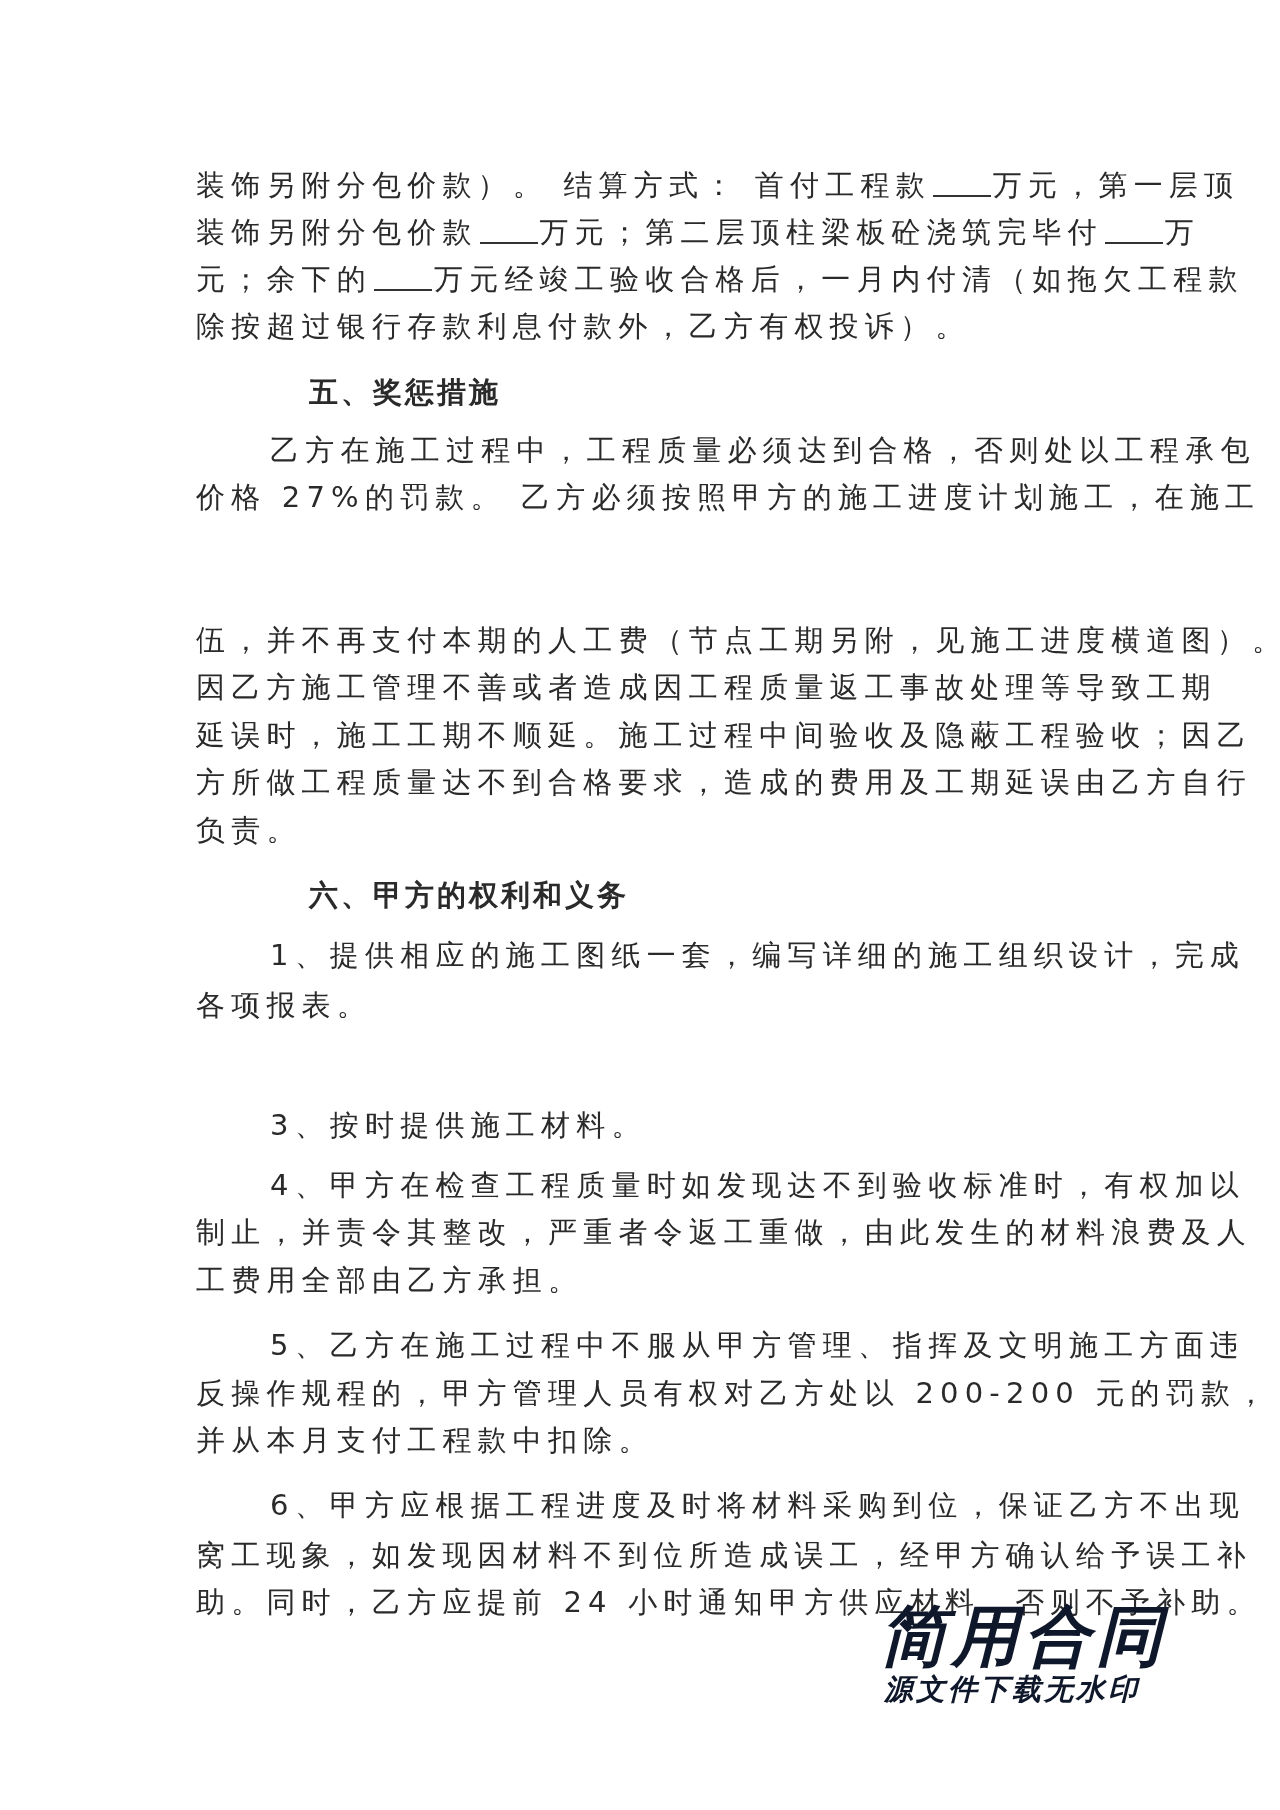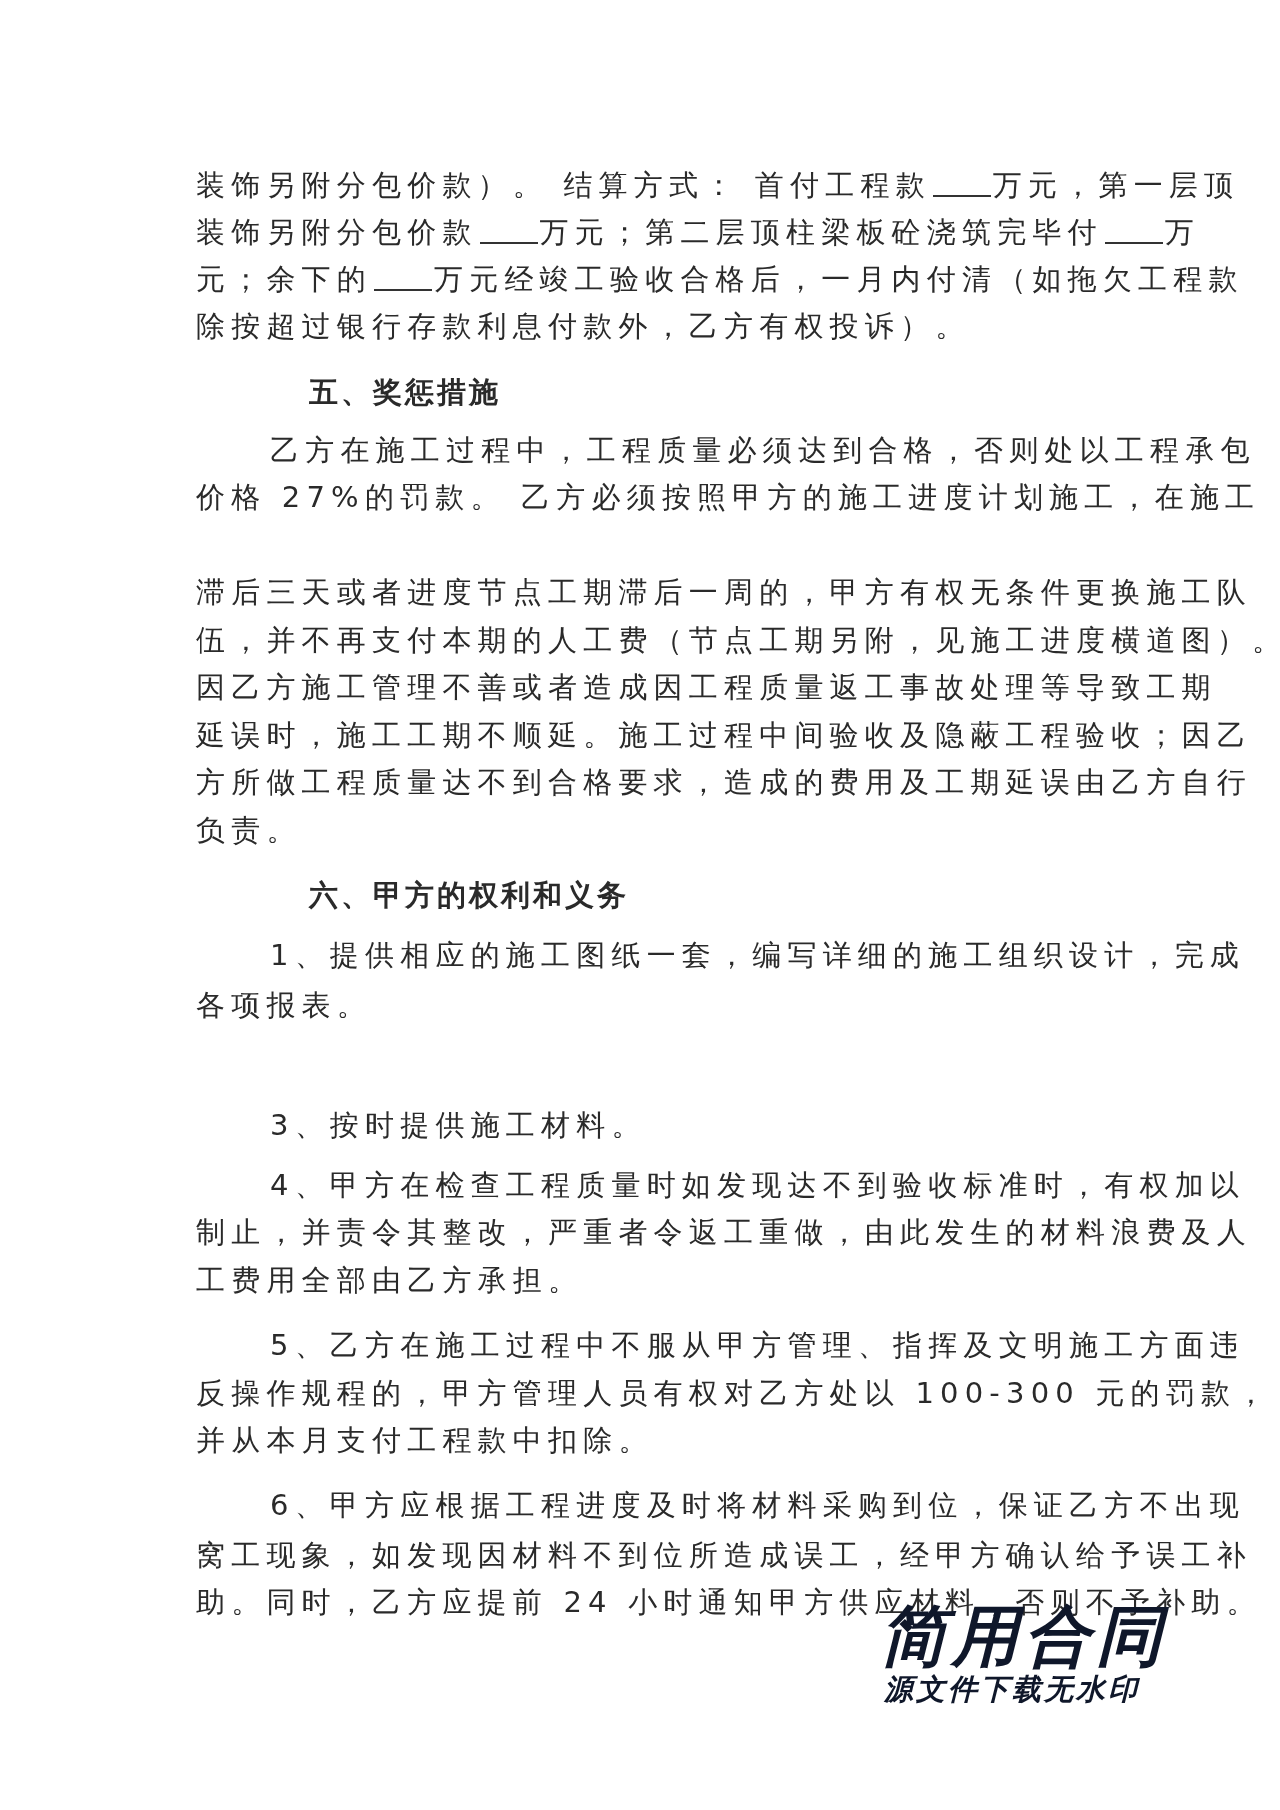--- a/index.html
+++ b/index.html
@@ -29,41 +29,40 @@
   <div class="line" style="top:259px">
     <span>元；余下的</span><span class="blank"></span><span>万元经竣工验收合格后，一月内付清（如拖欠工程款</span>
   </div>
   <div class="line" style="top:306px">
     <span>除按超过银行存款利息付款外，乙方有权投诉）。</span>
   </div>
 
   <div class="line indent heading" style="top:372px">五、奖惩措施</div>
   <div class="line indent" style="top:430px">乙方在施工过程中，工程质量必须达到合格，否则处以工程承包</div>
   <div class="line" style="top:477px">价格 27%的罚款。 乙方必须按照甲方的施工进度计划施工，在施工</div>
-  <div class="line" style="top:572px">滞后三天或者进度节点工期滞后一周的，甲方有权无条件更换施工队</div>
   <div class="line" style="top:620px">伍，并不再支付本期的人工费（节点工期另附，见施工进度横道图）。</div>
   <div class="line" style="top:667px">因乙方施工管理不善或者造成因工程质量返工事故处理等导致工期</div>
   <div class="line" style="top:715px">延误时，施工工期不顺延。施工过程中间验收及隐蔽工程验收；因乙</div>
   <div class="line" style="top:762px">方所做工程质量达不到合格要求，造成的费用及工期延误由乙方自行</div>
   <div class="line" style="top:810px">负责。</div>
 
   <div class="line indent heading" style="top:875px">六、甲方的权利和义务</div>
 
   <div class="line indent" style="top:935px">1、提供相应的施工图纸一套，编写详细的施工组织设计，完成</div>
   <div class="line" style="top:985px">各项报表。</div>
 
 
   <div class="line indent" style="top:1105px">3、按时提供施工材料。</div>
 
   <div class="line indent" style="top:1165px">4、甲方在检查工程质量时如发现达不到验收标准时，有权加以</div>
   <div class="line" style="top:1212px">制止，并责令其整改，严重者令返工重做，由此发生的材料浪费及人</div>
   <div class="line" style="top:1260px">工费用全部由乙方承担。</div>
 
   <div class="line indent" style="top:1325px">5、乙方在施工过程中不服从甲方管理、指挥及文明施工方面违</div>
-  <div class="line" style="top:1373px">反操作规程的，甲方管理人员有权对乙方处以 100-300 元的罚款，</div>
+  <div class="line" style="top:1373px">反操作规程的，甲方管理人员有权对乙方处以 200-200 元的罚款，</div>
   <div class="line" style="top:1420px">并从本月支付工程款中扣除。</div>
 
   <div class="line indent" style="top:1485px">6、甲方应根据工程进度及时将材料采购到位，保证乙方不出现</div>
   <div class="line" style="top:1535px">窝工现象，如发现因材料不到位所造成误工，经甲方确认给予误工补</div>
   <div class="line" style="top:1582px">助。同时，乙方应提前 24 小时通知甲方供应材料，否则不予补助。</div>
 
   <div class="wm wm1">简用合同</div>
   <div class="wm wm2">源文件下载无水印</div>
 </div>
 

